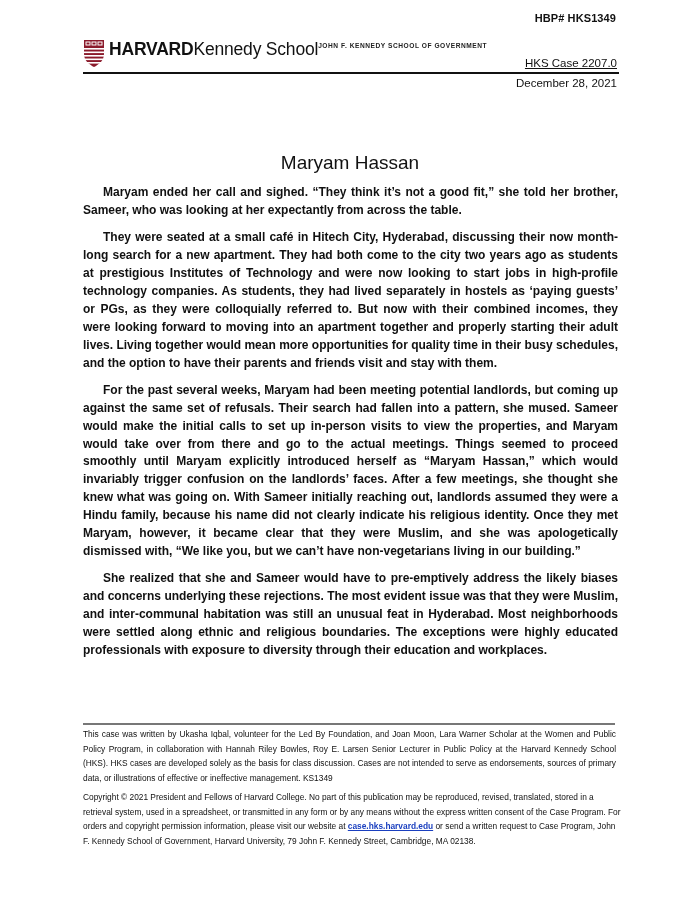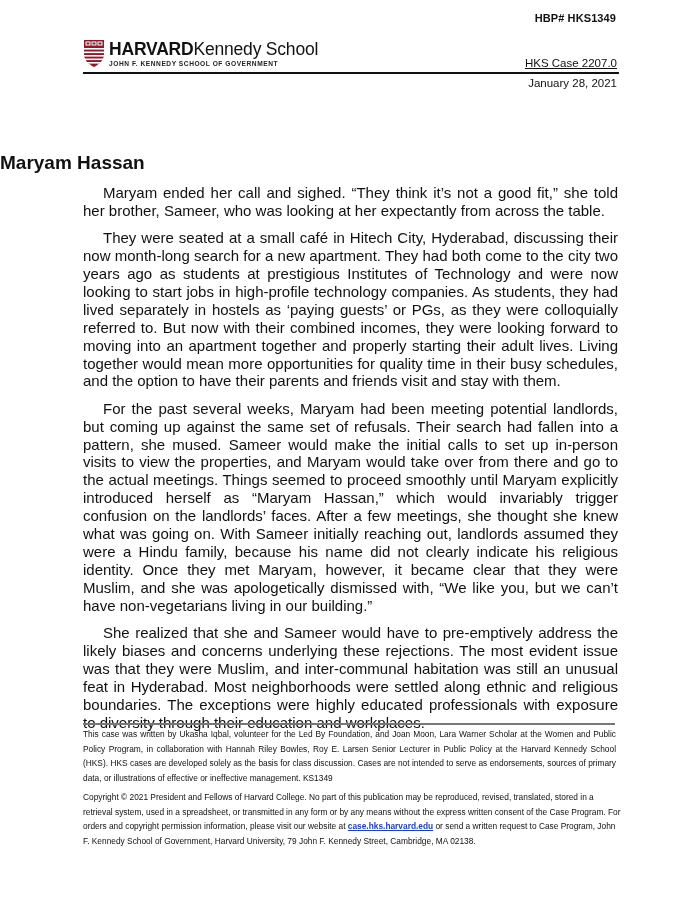--- a/index.html
+++ b/index.html
@@ -1,29 +1,29 @@
 <!DOCTYPE html>
 <html><head>
 <meta charset="utf-8">
 <style>
   html, body { margin: 0; padding: 0; background: #ffffff; }
   body { width: 700px; height: 906px; position: relative; overflow: hidden;
          font-family: "Liberation Sans", "DejaVu Sans", sans-serif; color: #111; }
   .hbp { position: absolute; top: 12px; right: 84px; font-size: 11px; font-weight: bold; letter-spacing: 0.1px; }
   .logo { position: absolute; left: 84px; top: 40px; display: flex; align-items: flex-start; }
   .shield { width: 20px; height: 27px; margin-right: 5px; }
-  .logo-text { display: flex; flex-direction: column; }
+  .logo-text { display: flex; flex-direction: row; }
   .logo-main { font-size: 17.5px; line-height: 18px; letter-spacing: -0.2px; color: #111; }
   .logo-main b { font-weight: bold; }
   .logo-sub { font-size: 6.6px; font-weight: bold; letter-spacing: 0.55px; margin-top: 2px; color: #222; }
   .rule-top { position: absolute; left: 83px; top: 72px; width: 536px; height: 2px; background: #111; }
   .case-no { position: absolute; right: 83px; top: 57px; font-size: 11.5px; text-decoration: underline; }
   .case-date { position: absolute; right: 83px; top: 77px; font-size: 11.5px; }
-  .title { position: absolute; left: 0; right: 0; top: 152px; font-size: 19px; font-weight: bold; }
-  .body { position: absolute; left: 83px; width: 535px; top: 184px; font-size: 15px; line-height: 17.9px; text-align: justify; }
+  .title { position: absolute; left: 0; right: 0; top: 152px; text-align: center; font-size: 19px; font-weight: normal; }
+  .body { position: absolute; left: 83px; width: 535px; top: 184px; font-size: 12px; line-height: 17.9px; text-align: justify; font-weight: bold; }
   .body p { margin: 0 0 9.4px 0; text-indent: 20px; }
   .rule-foot { position: absolute; left: 83px; top: 723px; width: 532px; height: 1.5px; background: #777; }
   .foot-note { position: absolute; left: 83px; width: 533px; top: 727px; font-size: 8.35px; line-height: 14.5px; text-align: justify; }
   .copyright { position: absolute; left: 83px; width: 540px; top: 790px; font-size: 8.35px; line-height: 14.5px; }
   .copyright a { color: #1a3fbf; text-decoration: underline; font-weight: bold; }
 </style>
 </head>
 <body>
 
 <div class="hbp">HBP# HKS1349</div>
@@ -44,21 +44,21 @@
     <rect x="3" y="22" width="14" height="1.6" fill="#fff"></rect>
   </svg>
   <div class="logo-text">
     <div class="logo-main"><b>HARVARD</b><span>Kennedy School</span></div>
     <div class="logo-sub">JOHN F. KENNEDY SCHOOL OF GOVERNMENT</div>
   </div>
 </div>
 
 <div class="case-no">HKS Case 2207.0</div>
 <div class="rule-top"></div>
-<div class="case-date">January 28, 2021</div>
+<div class="case-date">December 28, 2021</div>
 
 <div class="title">Maryam Hassan</div>
 
 <div class="body">
   <p>Maryam ended her call and sighed. “They think it’s not a good fit,” she told her brother, Sameer, who was looking at her expectantly from across the table.</p>
   <p>They were seated at a small café in Hitech City, Hyderabad, discussing their now month-long search for a new apartment. They had both come to the city two years ago as students at prestigious Institutes of Technology and were now looking to start jobs in high-profile technology companies. As students, they had lived separately in hostels as ‘paying guests’ or PGs, as they were colloquially referred to. But now with their combined incomes, they were looking forward to moving into an apartment together and properly starting their adult lives. Living together would mean more opportunities for quality time in their busy schedules, and the option to have their parents and friends visit and stay with them.</p>
   <p>For the past several weeks, Maryam had been meeting potential landlords, but coming up against the same set of refusals. Their search had fallen into a pattern, she mused. Sameer would make the initial calls to set up in-person visits to view the properties, and Maryam would take over from there and go to the actual meetings. Things seemed to proceed smoothly until Maryam explicitly introduced herself as “Maryam Hassan,” which would invariably trigger confusion on the landlords’ faces. After a few meetings, she thought she knew what was going on. With Sameer initially reaching out, landlords assumed they were a Hindu family, because his name did not clearly indicate his religious identity. Once they met Maryam, however, it became clear that they were Muslim, and she was apologetically dismissed with, “We like you, but we can’t have non-vegetarians living in our building.”</p>
   <p>She realized that she and Sameer would have to pre-emptively address the likely biases and concerns underlying these rejections. The most evident issue was that they were Muslim, and inter-communal habitation was still an unusual feat in Hyderabad. Most neighborhoods were settled along ethnic and religious boundaries. The exceptions were highly educated professionals with exposure to diversity through their education and workplaces.</p>
 </div>
 

